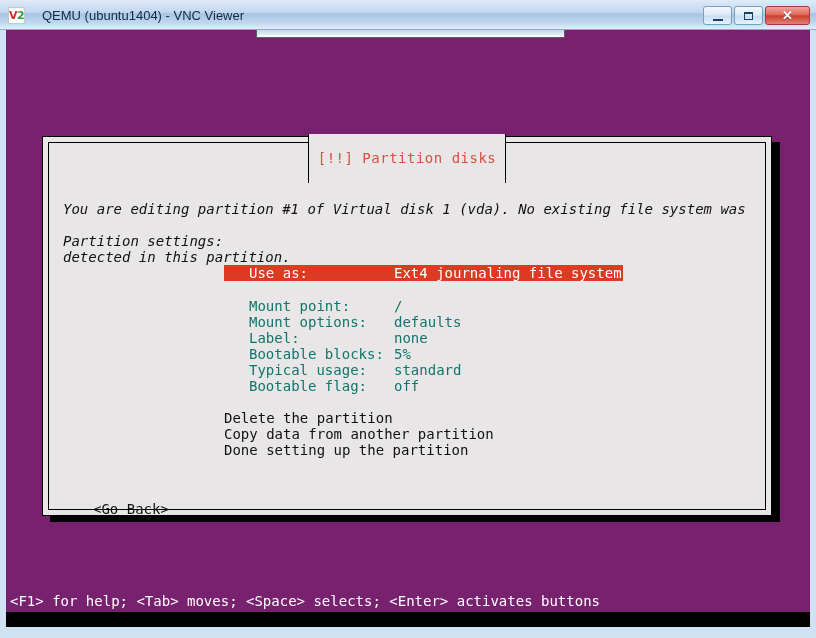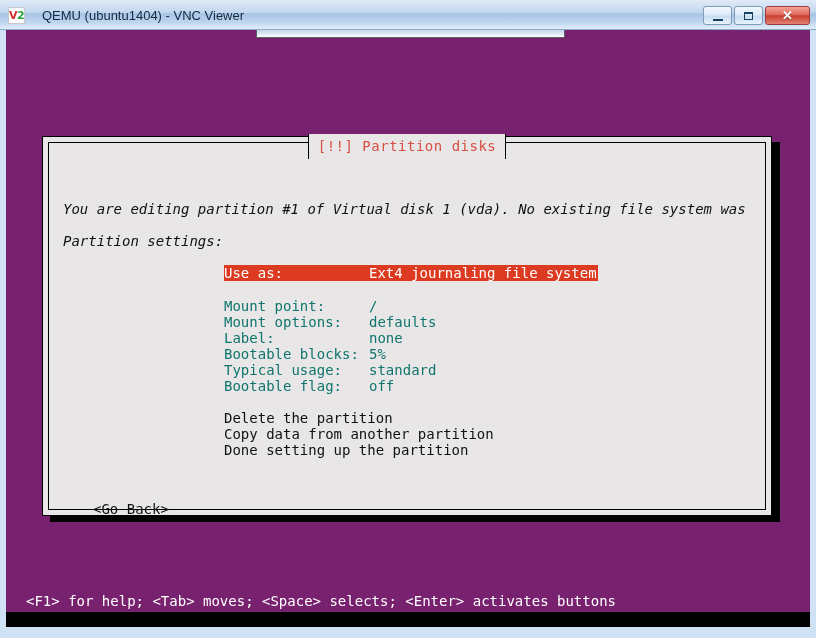--- a/index.html
+++ b/index.html
@@ -181,21 +181,21 @@
     display: flex;
     justify-content: center;
     pointer-events: none;
   }
   #dialog-title {
     background: #e8e6e6;
     color: #d94f43;
     font-family: "DejaVu Sans Mono", monospace;
     font-size: 14px;
     letter-spacing: 0.5px;
-    padding: 4px 9px;
+    padding: 16px 9px;
     border-left: 1px solid #000000;
     border-right: 1px solid #000000;
     white-space: nowrap;
     line-height: 17px;
   }
 
   
   .term {
     font-family: "DejaVu Sans Mono", monospace;
     font-size: 14px;
@@ -231,20 +231,21 @@
     height: 16px;
     line-height: 16px;
     white-space: pre;
     font-family: "DejaVu Sans Mono", monospace;
     font-size: 14px;
     color: #0f766e;
   }
   .opt-row .k {
     display: inline-block;
     width: 145px;
+    padding-left: 25px;
   }
   .opt-row.selected {
     background: #dd3b21;
     color: #ffffff;
     display: inline-block;
     width: auto;
     padding-right: 1px;
   }
   .spacer-row { display: block; height: 16px; }
 
@@ -274,21 +275,21 @@
     position: absolute;
     left: 0;
     bottom: 17px;
     width: 100%;
     height: 18px;
     line-height: 18px;
     color: #ffffff;
     font-family: "DejaVu Sans Mono", monospace;
     font-size: 14px;
     white-space: pre;
-    padding-left: 20px;
+    padding-left: 4px;
     box-sizing: border-box;
   }
   #bottom-black {
     position: absolute;
     left: 0;
     bottom: 0;
     width: 100%;
     height: 15px;
     background: #000000;
   }
@@ -327,20 +328,21 @@
 
     <div id="dialog">
       <div id="dialog-inner">
 
         <div id="dialog-title-wrap">
           <span id="dialog-title">[!!] Partition disks</span>
         </div>
 
         <div id="intro" class="term">
           <span class="line">You are editing partition #1 of Virtual disk 1 (vda). No existing file system was</span>
+          <span class="line">detected in this partition.</span>
         </div>
 
         <div id="settings-label" class="term">Partition settings:</div>
 
         <div id="options">
 
           <div>
             <span class="opt-row selected"><span class="k">Use as:</span><span>Ext4 journaling file system</span></span>
           </div>
 

